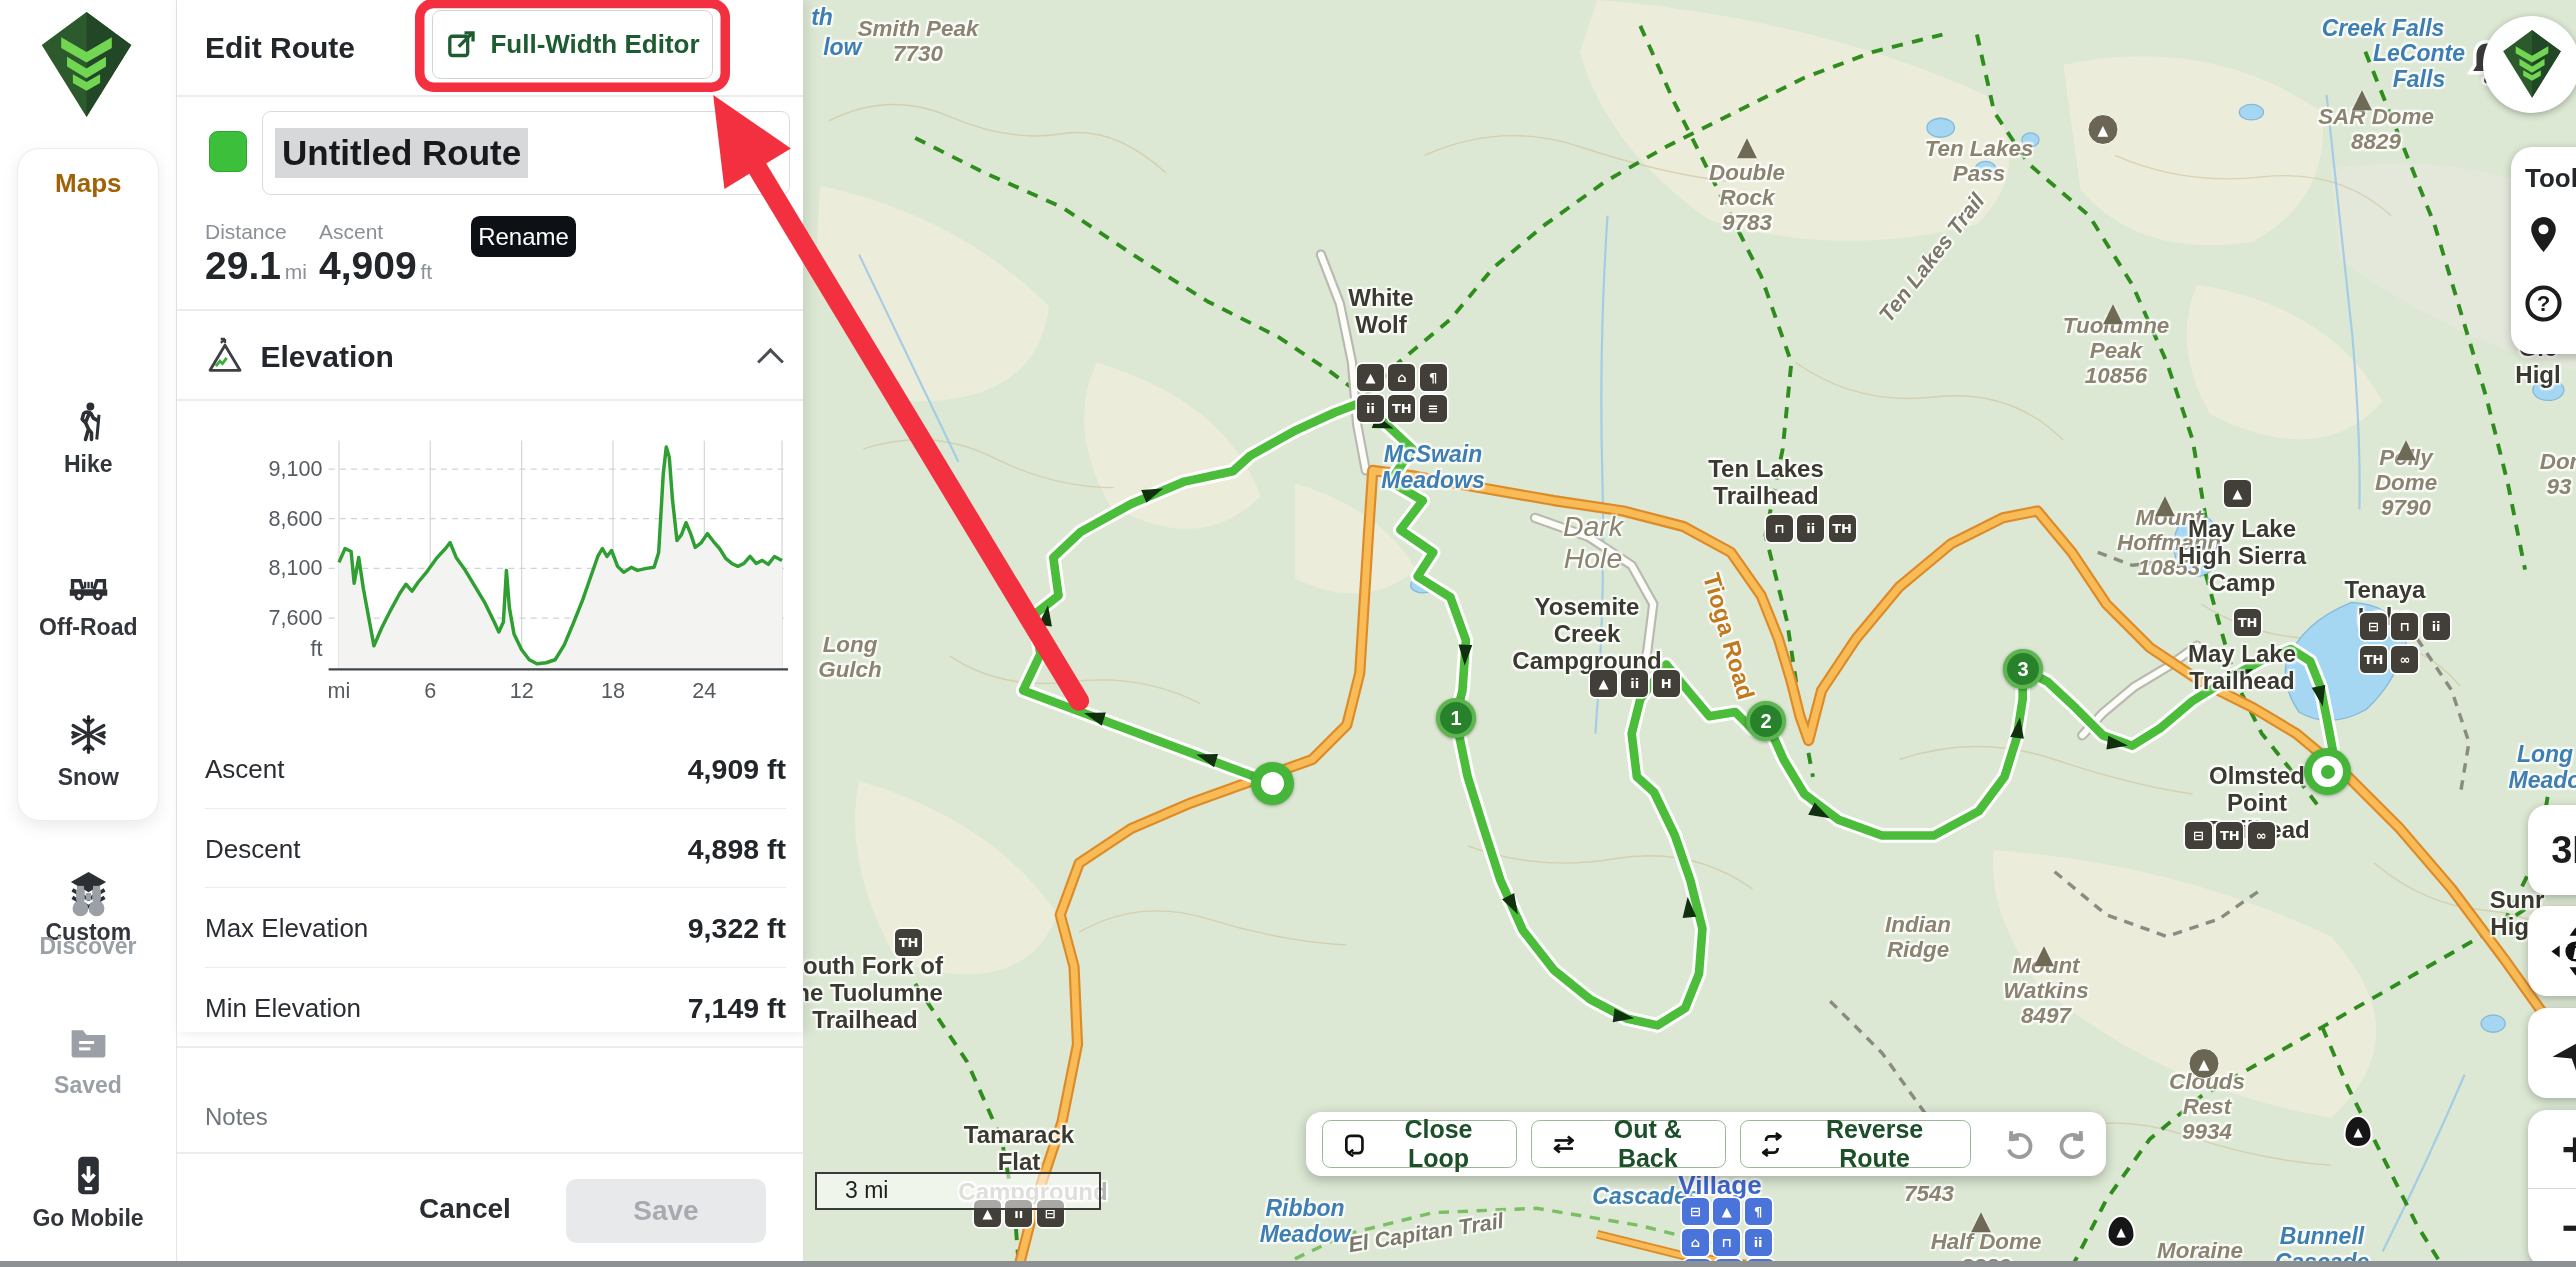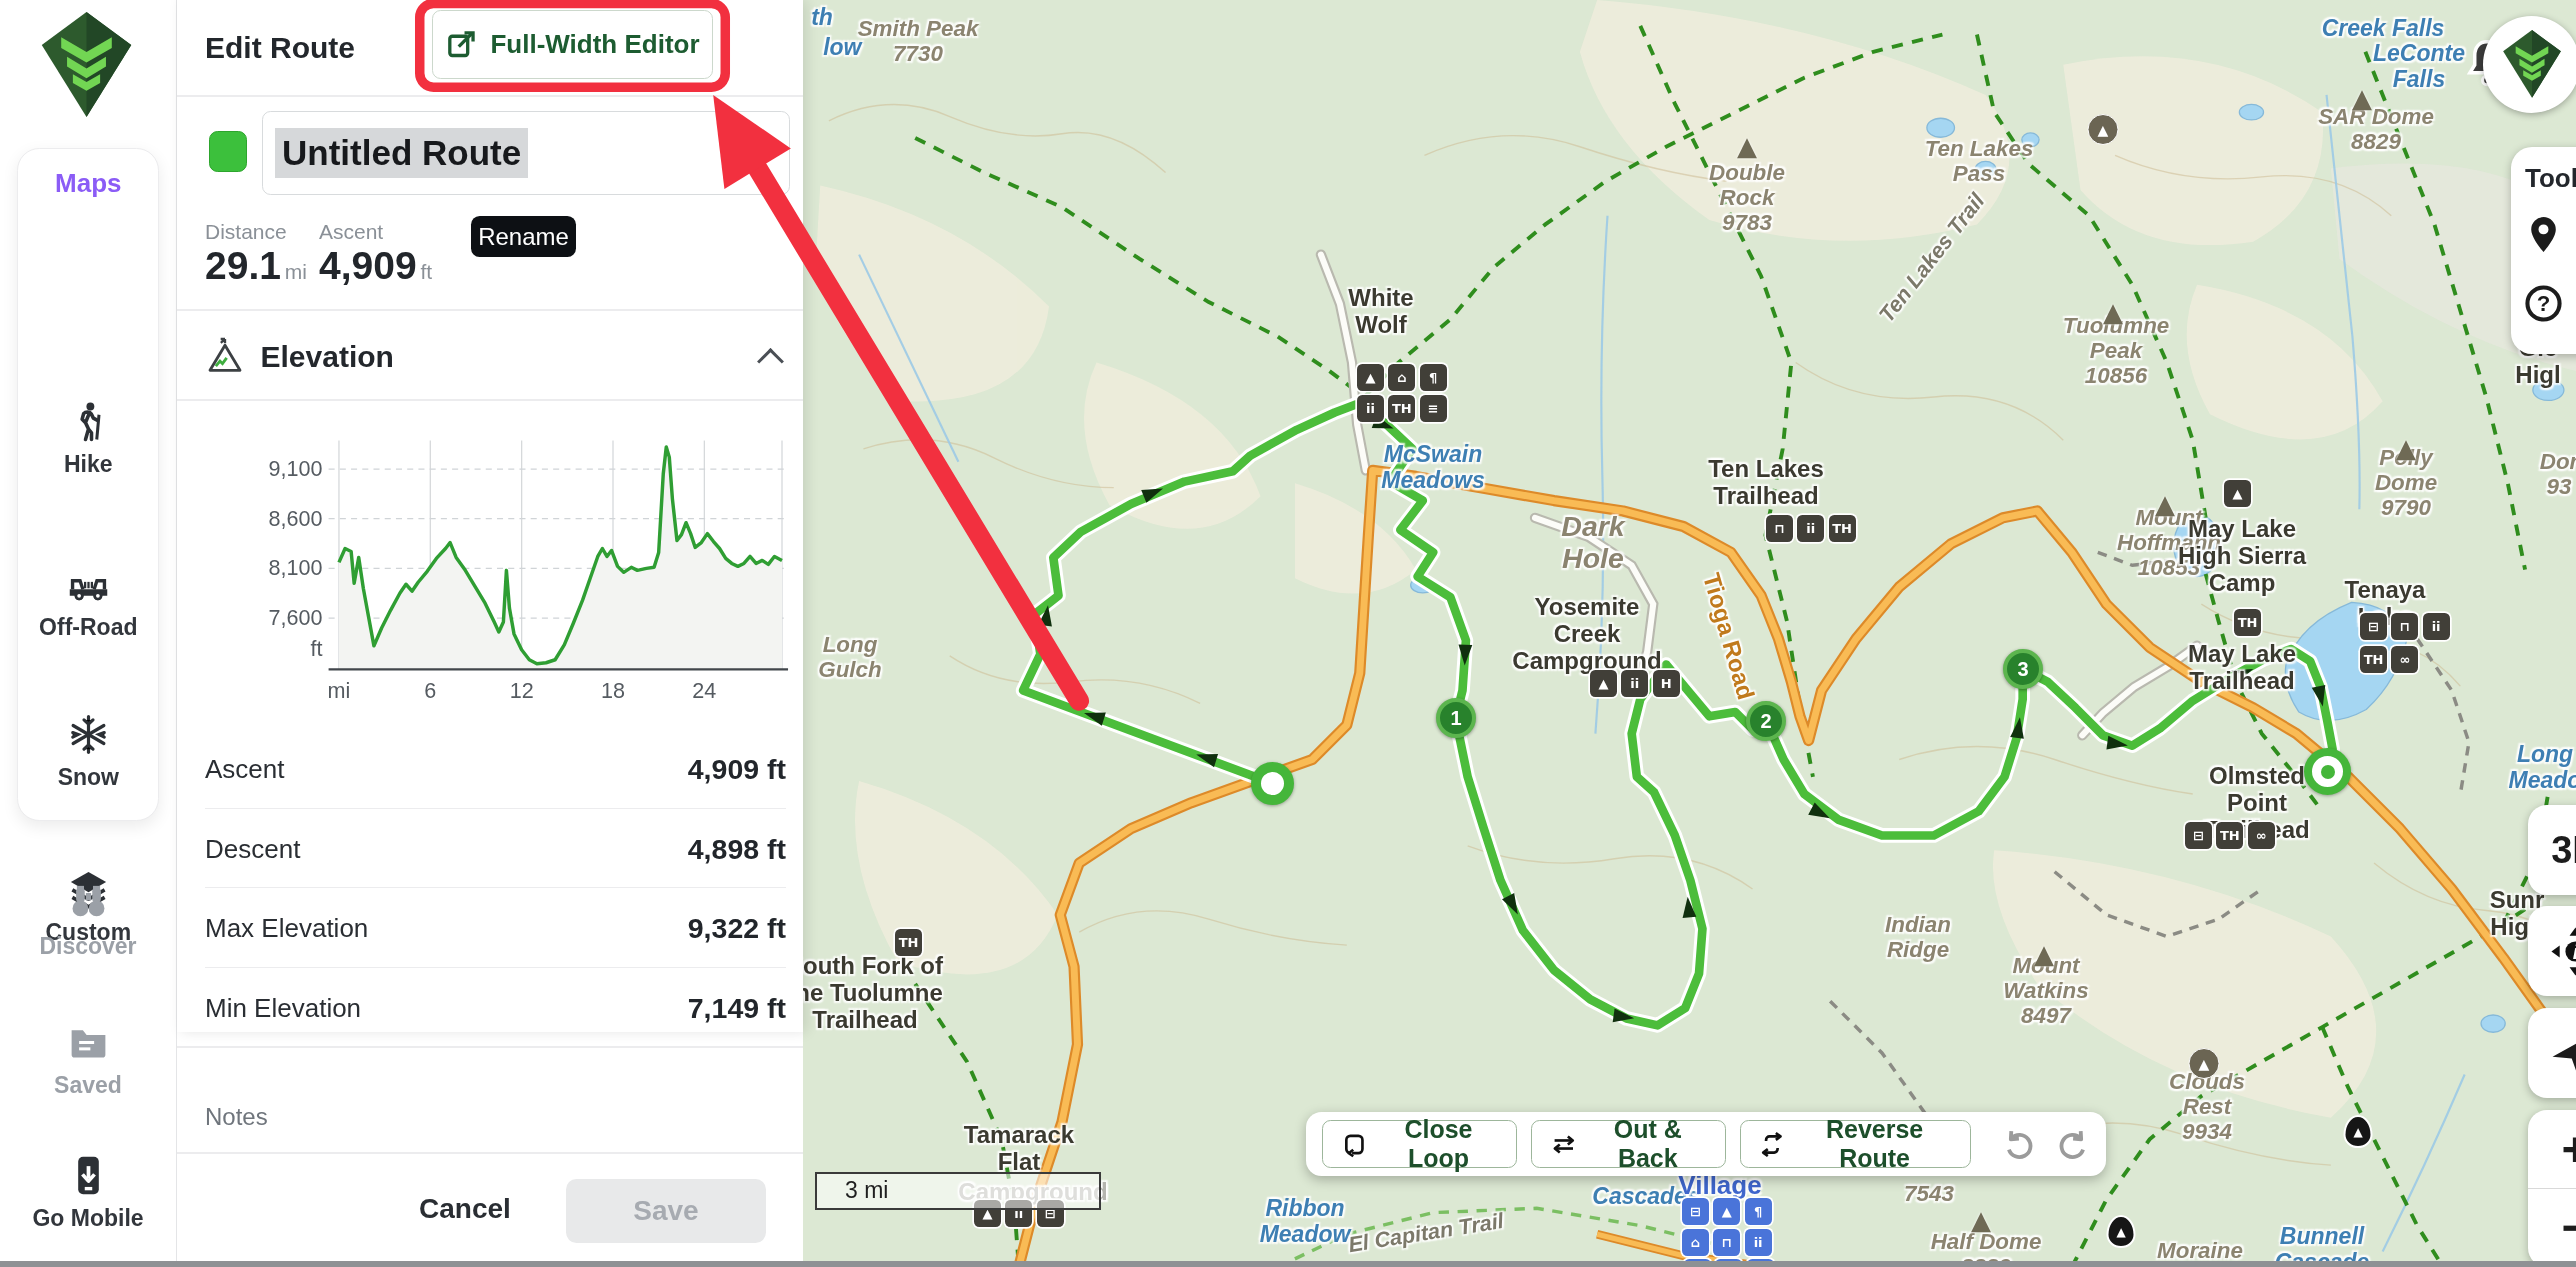--- a/index.html
+++ b/index.html
@@ -2,21 +2,21 @@
 <html style="font-size:14px"><head>
 <meta charset="utf-8">
 <style>
 *{margin:0;padding:0;box-sizing:border-box;font-family:"Liberation Sans",sans-serif}
 html,body{width:2576px;height:1267px;overflow:hidden;background:#fff;position:relative}
 .abs{position:absolute}
 
 #rail{position:absolute;left:0;top:0;width:177px;height:1267px;background:#fff;border-right:0.9px solid #e4e5e7;z-index:20}
 #logo{position:absolute;left:28px;top:12px;width:117px;height:107px}
 #maps-card{position:absolute;left:17.3px;top:148px;width:142px;height:673px;background:#fff;border:0.9px solid #ececee;border-radius:22.4px;box-shadow:0 5.2px 15.5px rgba(0,0,0,.08)}
-.card-title{position:absolute;left:0;width:100%;text-align:center;font-size:26px;font-weight:700;color:#8b5cf6}
+.card-title{position:absolute;left:0;width:100%;text-align:center;font-size:26px;font-weight:700;color:#a16207}
 .rail-item{position:absolute;left:0;width:100%;text-align:center;cursor:pointer}
 .rail-item .ic{display:block;margin:0 auto 7px auto;width:45px;height:45px}
 .rail-item .lb{font-size:23px;font-weight:700;color:#32363c}
 .rail-item.gray .lb{color:#9ba0a7}
 
 #panel{position:absolute;left:177px;top:0;width:626px;height:1032px;background:#fff;z-index:21;box-shadow:3.5px 0 12px rgba(0,0,0,.10)}
 #panel .hdr-title{position:absolute;left:28px;top:31px;font-size:30px;font-weight:700;color:#23272c}
 #fw-btn{position:absolute;left:255px;top:10.4px;width:281px;height:69px;border:1.7px solid #ccd8cc;border-radius:8.6px;background:#fff;display:flex;align-items:center;justify-content:center;gap:12px;cursor:pointer}
 #fw-btn .t{font-size:26px;font-weight:700;color:#1d5c31}
 .hline{position:absolute;left:0;width:626px;height:1.7px;background:#ececee}
@@ -37,21 +37,21 @@
 .rline{position:absolute;left:28px;width:581px;height:1.3px;background:#ececee}
 #notes-lb{position:absolute;left:28px;top:1103px;font-size:24px;color:#6f757c}
 #cancel-btn{position:absolute;left:242px;top:1193px;font-size:28px;font-weight:700;color:#2a2e33;cursor:pointer}
 #save-btn{position:absolute;left:389px;top:1179px;width:200px;height:64px;background:#e8e9ea;border-radius:10.4px;border:none;font-size:28px;font-weight:700;color:#a7abb1}
 
 #map{position:absolute;left:803px;top:0;width:1773px;height:1267px;overflow:hidden;background:#dce8d3;z-index:1}
 #terrain{position:absolute;left:0;top:0}
 #labels,#icons,#markers{position:absolute;left:0;top:0;width:1773px;height:1267px;pointer-events:none}
 .ml{position:absolute;transform:translateX(-50%);text-align:center;white-space:pre-line;line-height:1.12;text-shadow:-1.7px -1.7px 1.7px rgba(255,255,255,.95),1.7px -1.7px 1.7px rgba(255,255,255,.95),-1.7px 1.7px 1.7px rgba(255,255,255,.95),1.7px 1.7px 1.7px rgba(255,255,255,.95)}
 .ml.peak{color:#8b8470;font-style:italic;font-size:22.4px;font-weight:600}
-.ml.peak2{color:#8b8470;font-style:italic;font-size:28.5px;font-weight:700}
+.ml.peak2{color:#8b8470;font-style:italic;font-size:28.5px;font-weight:400}
 .ml.water{color:#3e7fb3;font-style:italic;font-size:23px;font-weight:700}
 .ml.place{color:#3b3a30;font-size:24px;font-weight:700}
 .ml.road{color:#c07a1d;font-size:24px;font-weight:700}
 .ml.trail{color:#7c796a;font-style:italic;font-size:21.6px;font-weight:600}
 .ml.village{color:#3f66cc;font-size:26px;font-weight:700}
 .ml.faded{color:#b5b5af;font-size:24px;font-weight:700}
 .ig{position:absolute;display:flex;gap:4.3px}
 .ig .sq{width:27px;height:27px;border-radius:5.2px;background:#413f38;box-shadow:0 0 0 1.7px #fff;color:#fff;font-family:"DejaVu Sans",sans-serif;font-size:13px;font-weight:700;display:flex;align-items:center;justify-content:center}
 .ig.blue .sq{background:#4a74d9}
 .tri{position:absolute;transform:translateX(-50%);color:#6f6a55;font-size:26px;font-family:"DejaVu Sans",sans-serif;text-shadow:0 0 2.6px #fff}

